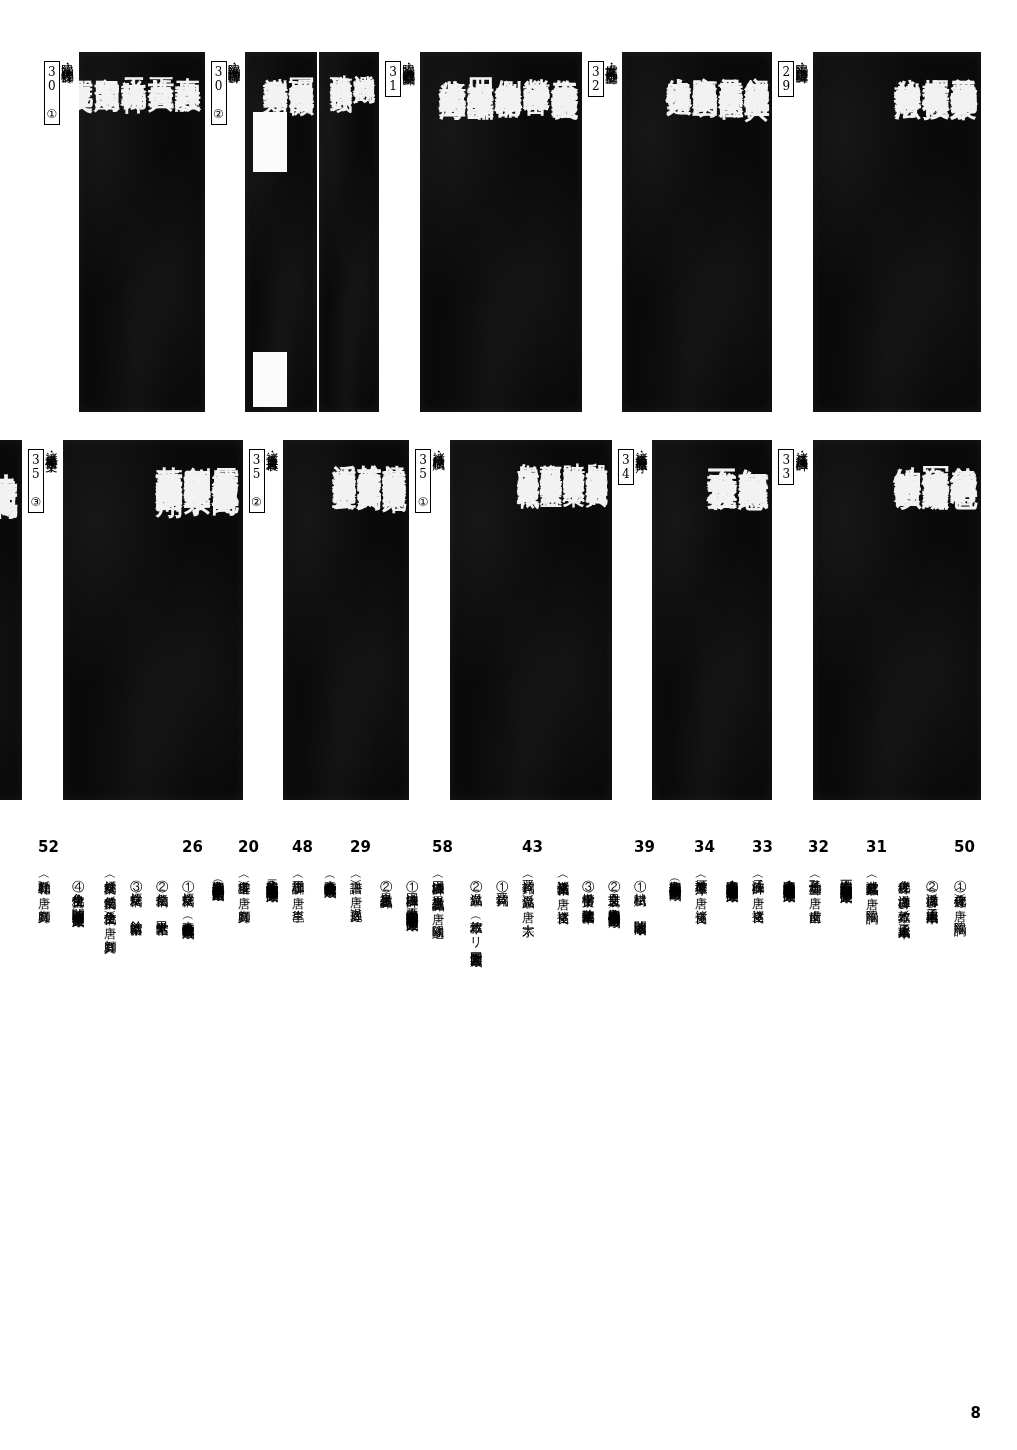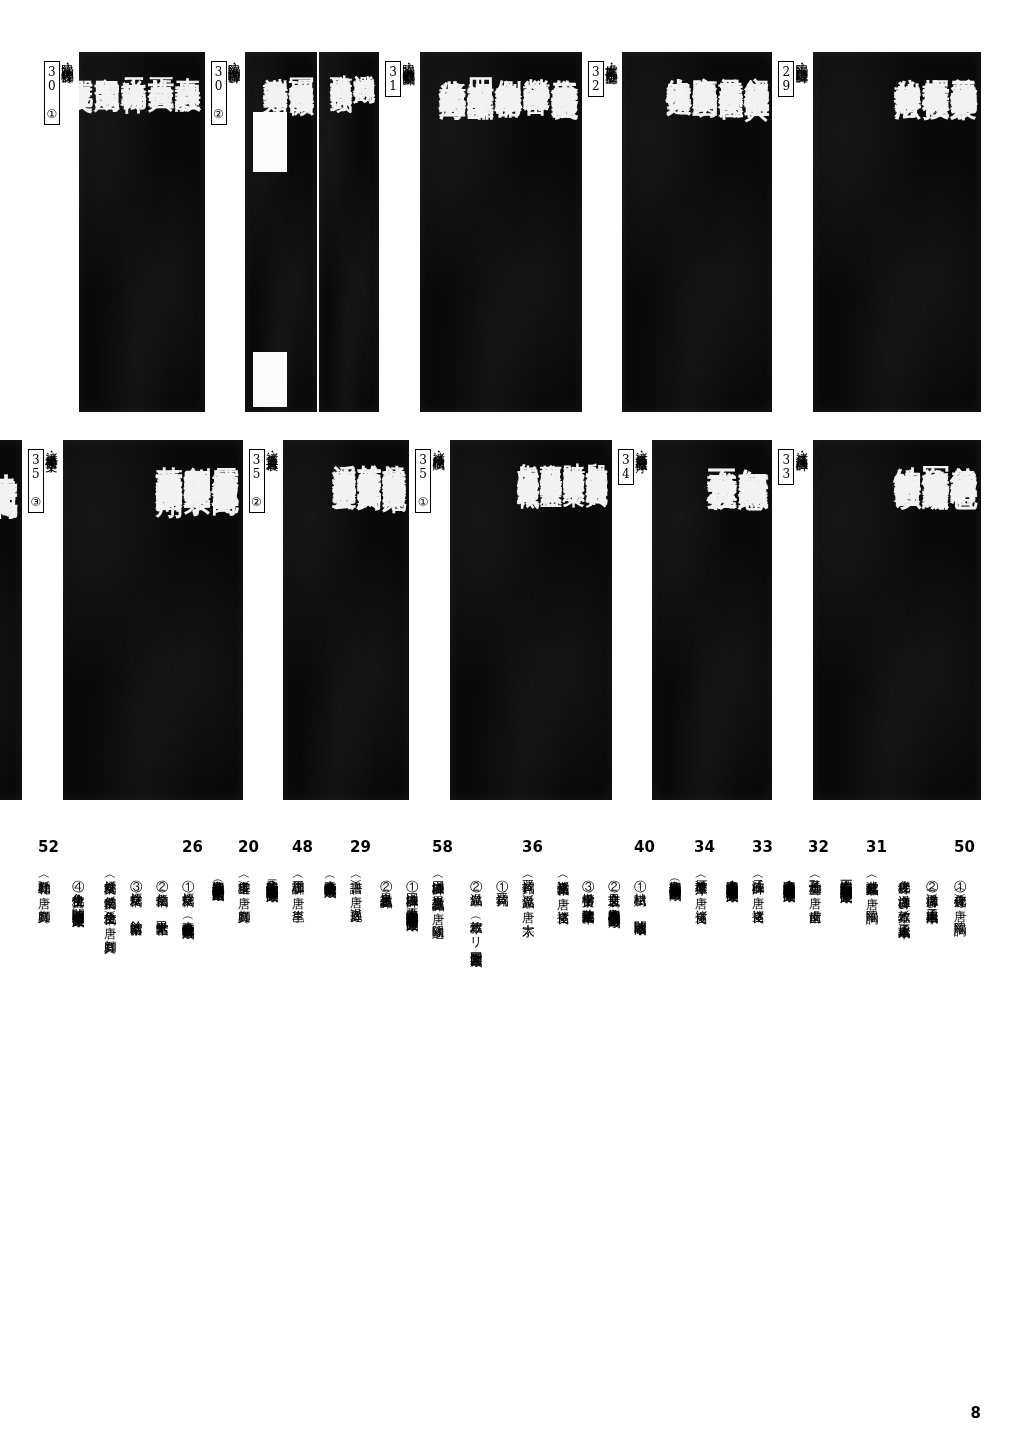--- a/index.html
+++ b/index.html
@@ -308,22 +308,22 @@
   </div>
 
   <div id="legend">
     <div class="legend-numbers">
       <span style="left:8px">52</span>
       <span style="left:152px">26</span>
       <span style="left:208px">20</span>
       <span style="left:262px">48</span>
       <span style="left:320px">29</span>
       <span style="left:402px">58</span>
-      <span style="left:492px">36</span>
-      <span style="left:604px">40</span>
+      <span style="left:492px">43</span>
+      <span style="left:604px">39</span>
       <span style="left:664px">34</span>
       <span style="left:722px">33</span>
       <span style="left:778px">32</span>
       <span style="left:836px">31</span>
       <span style="left:924px">50</span>
     </div>
 
     <div class="legend-cols">
       <div class="legend-entry" style="left:921px">①〈化度寺碑〉　唐　欧陽詢</div>
       <div class="legend-entry" style="left:893px">②〈温彦博碑〉　王孟揚旧蔵本</div>

